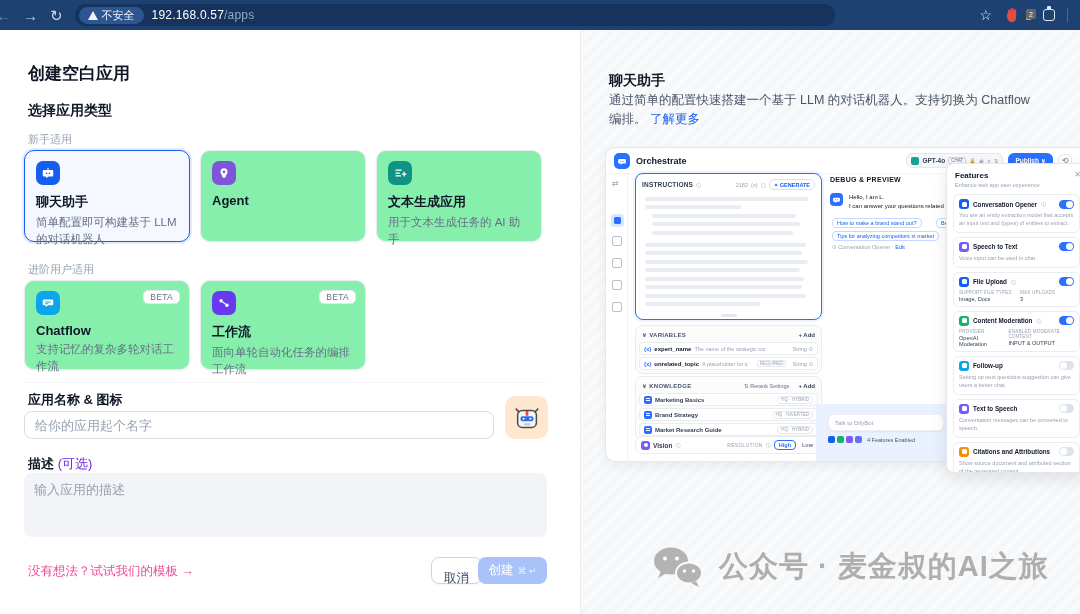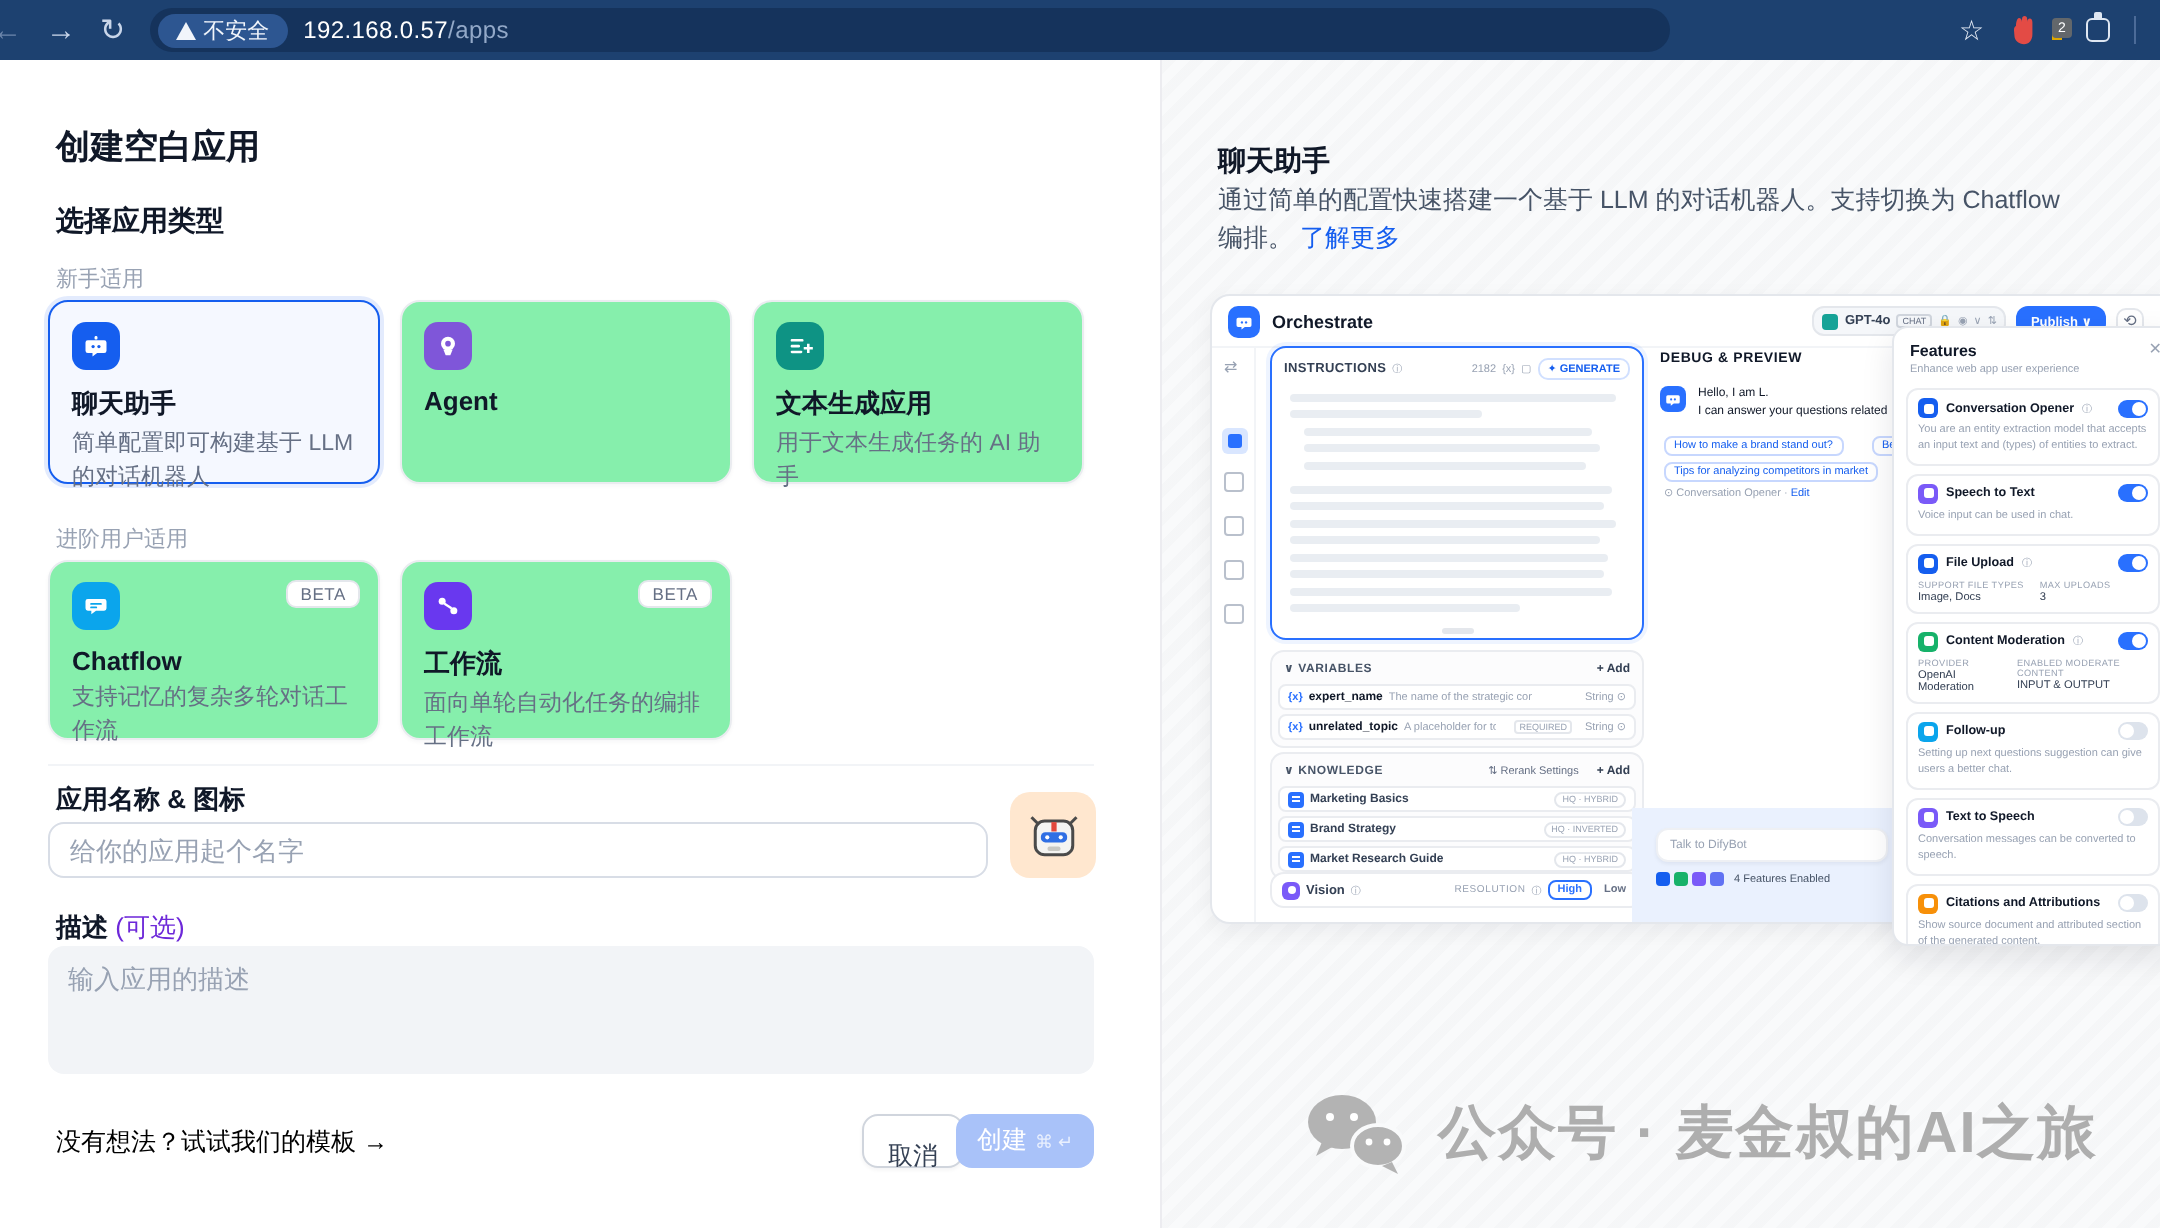--- a/index.html
+++ b/index.html
@@ -53,21 +53,21 @@
   .fld-label .opt { font-weight:normal; color:#6d28d9; }
   .name-input { position:absolute; left:24px; top:381px; width:470px; height:28px; border:1px solid #d8dde6;
     border-radius:8px; background:#fff; font-size:13px; padding:0 10px; color:#101828; }
   .name-input::placeholder { color:#98a2b3; }
   .app-icon { position:absolute; left:505px; top:366px; width:43px; height:43px; border-radius:10px;
     background:#ffe7cf; display:flex; align-items:center; justify-content:center; cursor:pointer; }
   .desc-area { position:absolute; left:24px; top:443px; width:523px; height:64px; background:#f2f4f7;
     border:none; border-radius:8px; font-size:13px; padding:8px 10px; resize:none;
     font-family:"Liberation Sans","DejaVu Sans",sans-serif; color:#101828; }
   .desc-area::placeholder { color:#98a2b3; }
-  .tpl-link { position:absolute; left:28px; top:533px; font-size:12.5px; color:#000000; cursor:pointer; }
+  .tpl-link { position:absolute; left:28px; top:533px; font-size:12.5px; color:#ec4899; cursor:pointer; }
   .btn-cancel { position:absolute; left:431px; top:527px; height:27px; padding:12px 12px; background:#fff;
     border:1px solid #d0d5dd; border-radius:8px; font-size:12.5px; color:#344054; cursor:pointer;
     box-shadow:0 1px 2px rgba(16,24,40,.05); }
   .btn-create { position:absolute; left:478px; top:527px; height:27px; width:69px; background:#a9c2f9;
     border:none; border-radius:8px; font-size:12.5px; color:#fff; display:flex; align-items:center;
     justify-content:center; gap:4px; }
   .btn-create .kbd { font-size:9px; color:rgba(255,255,255,.75); }
 
   
   .rp-title { position:absolute; left:28px; top:42px; font-size:14px; font-weight:bold; color:#101828; }

